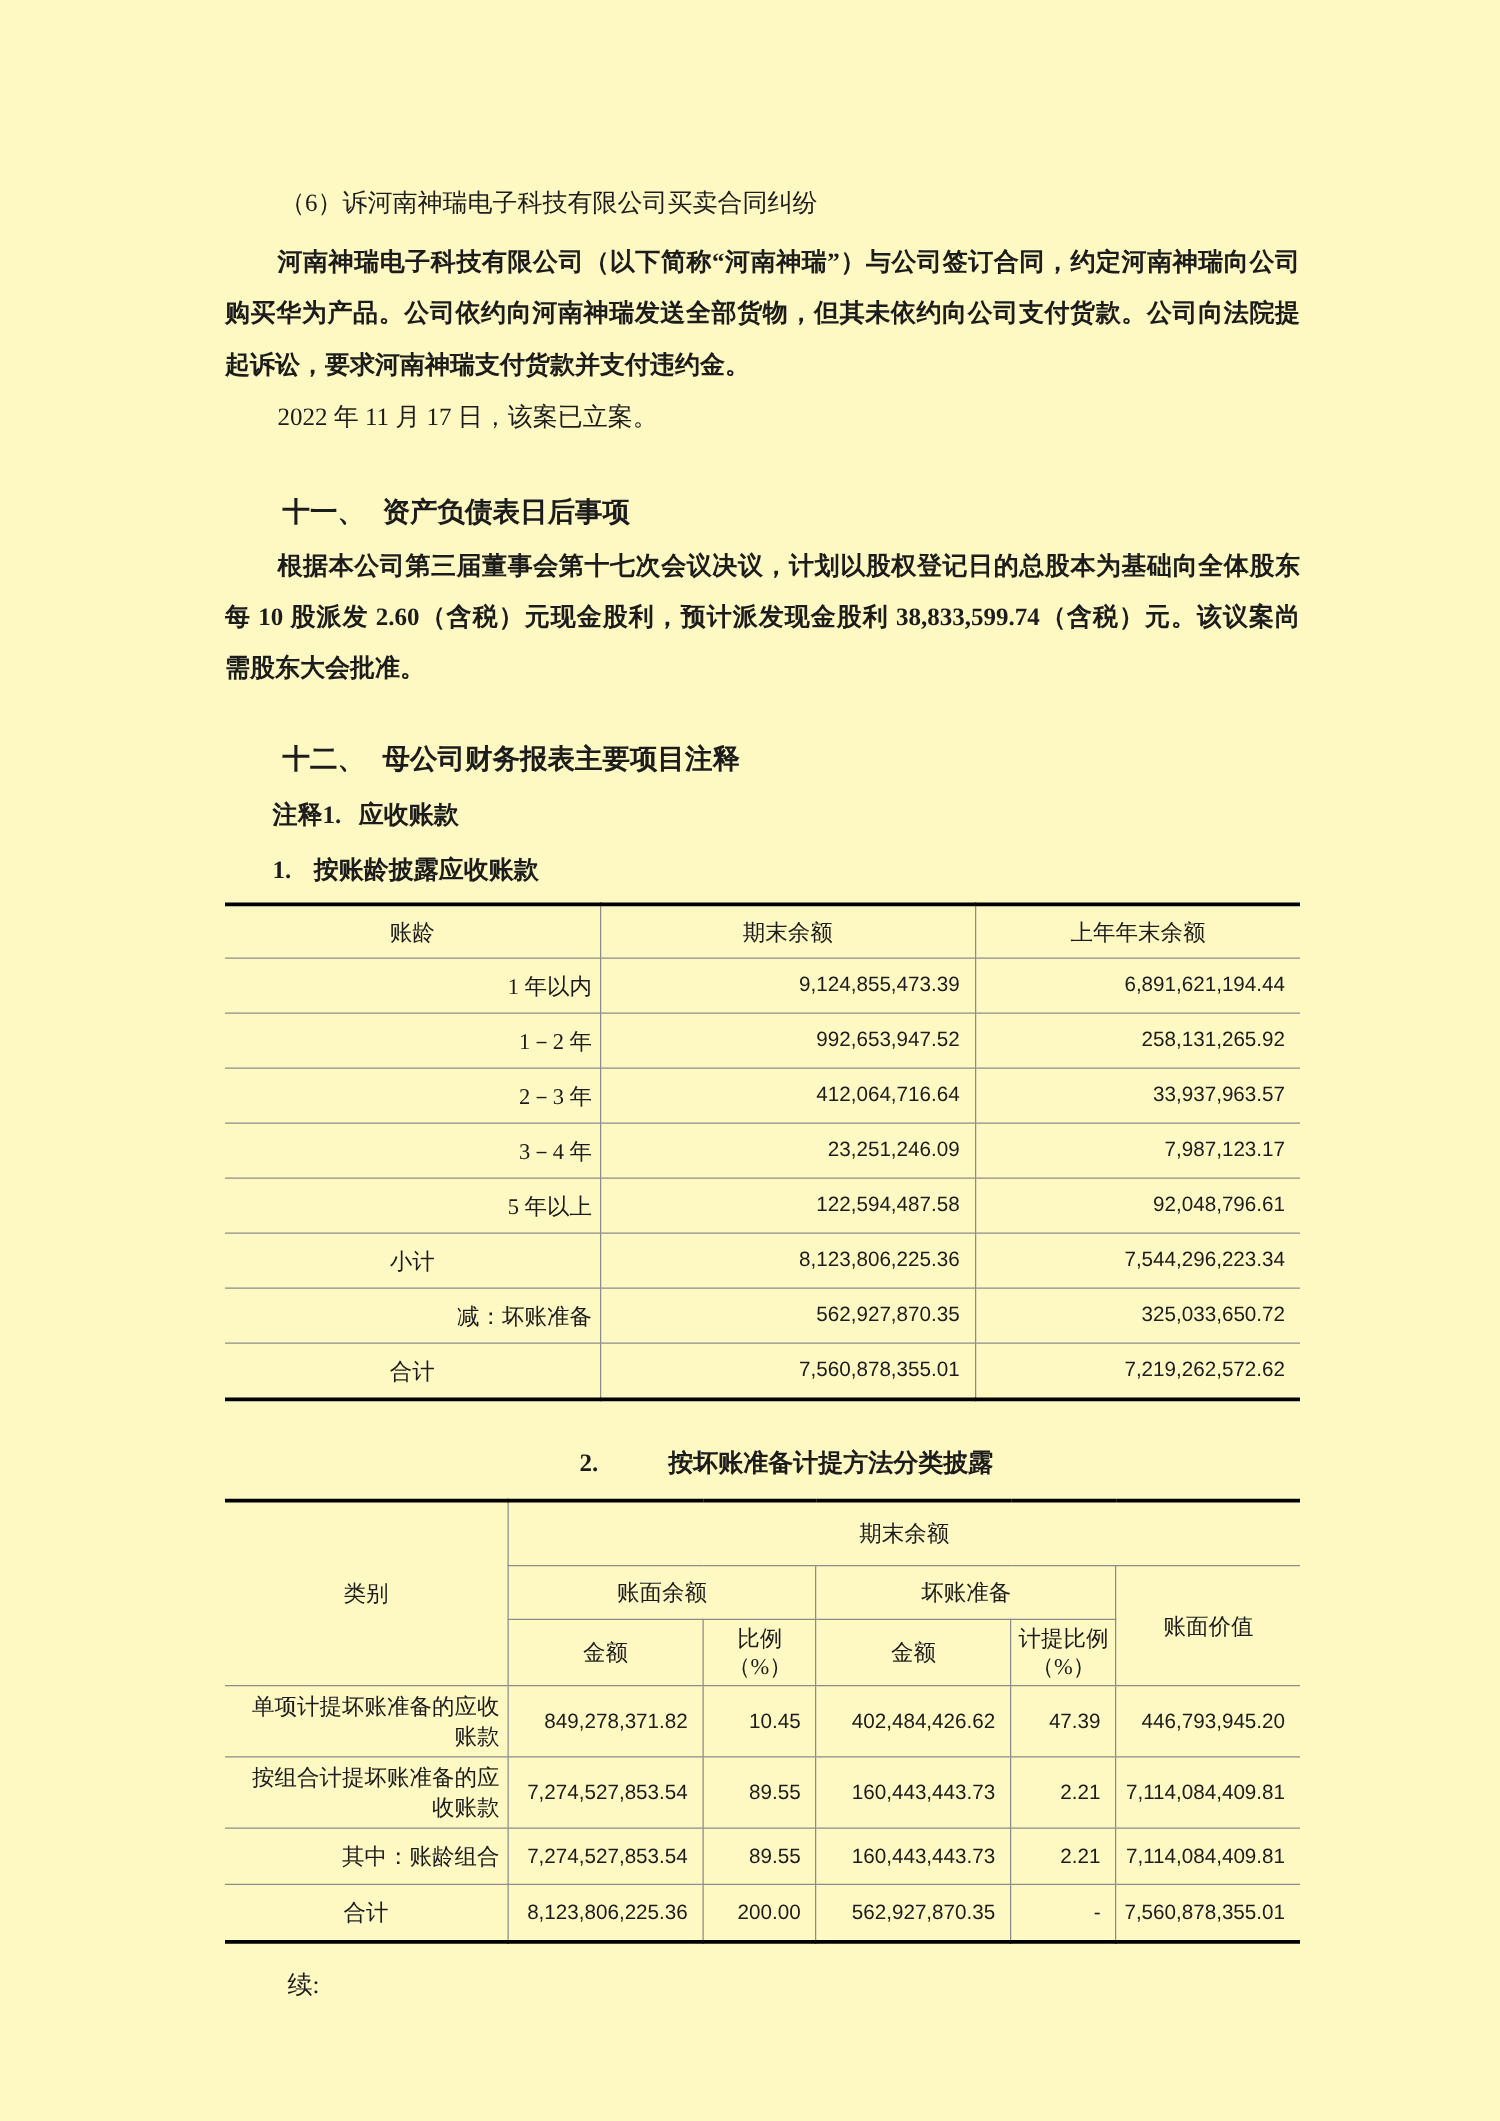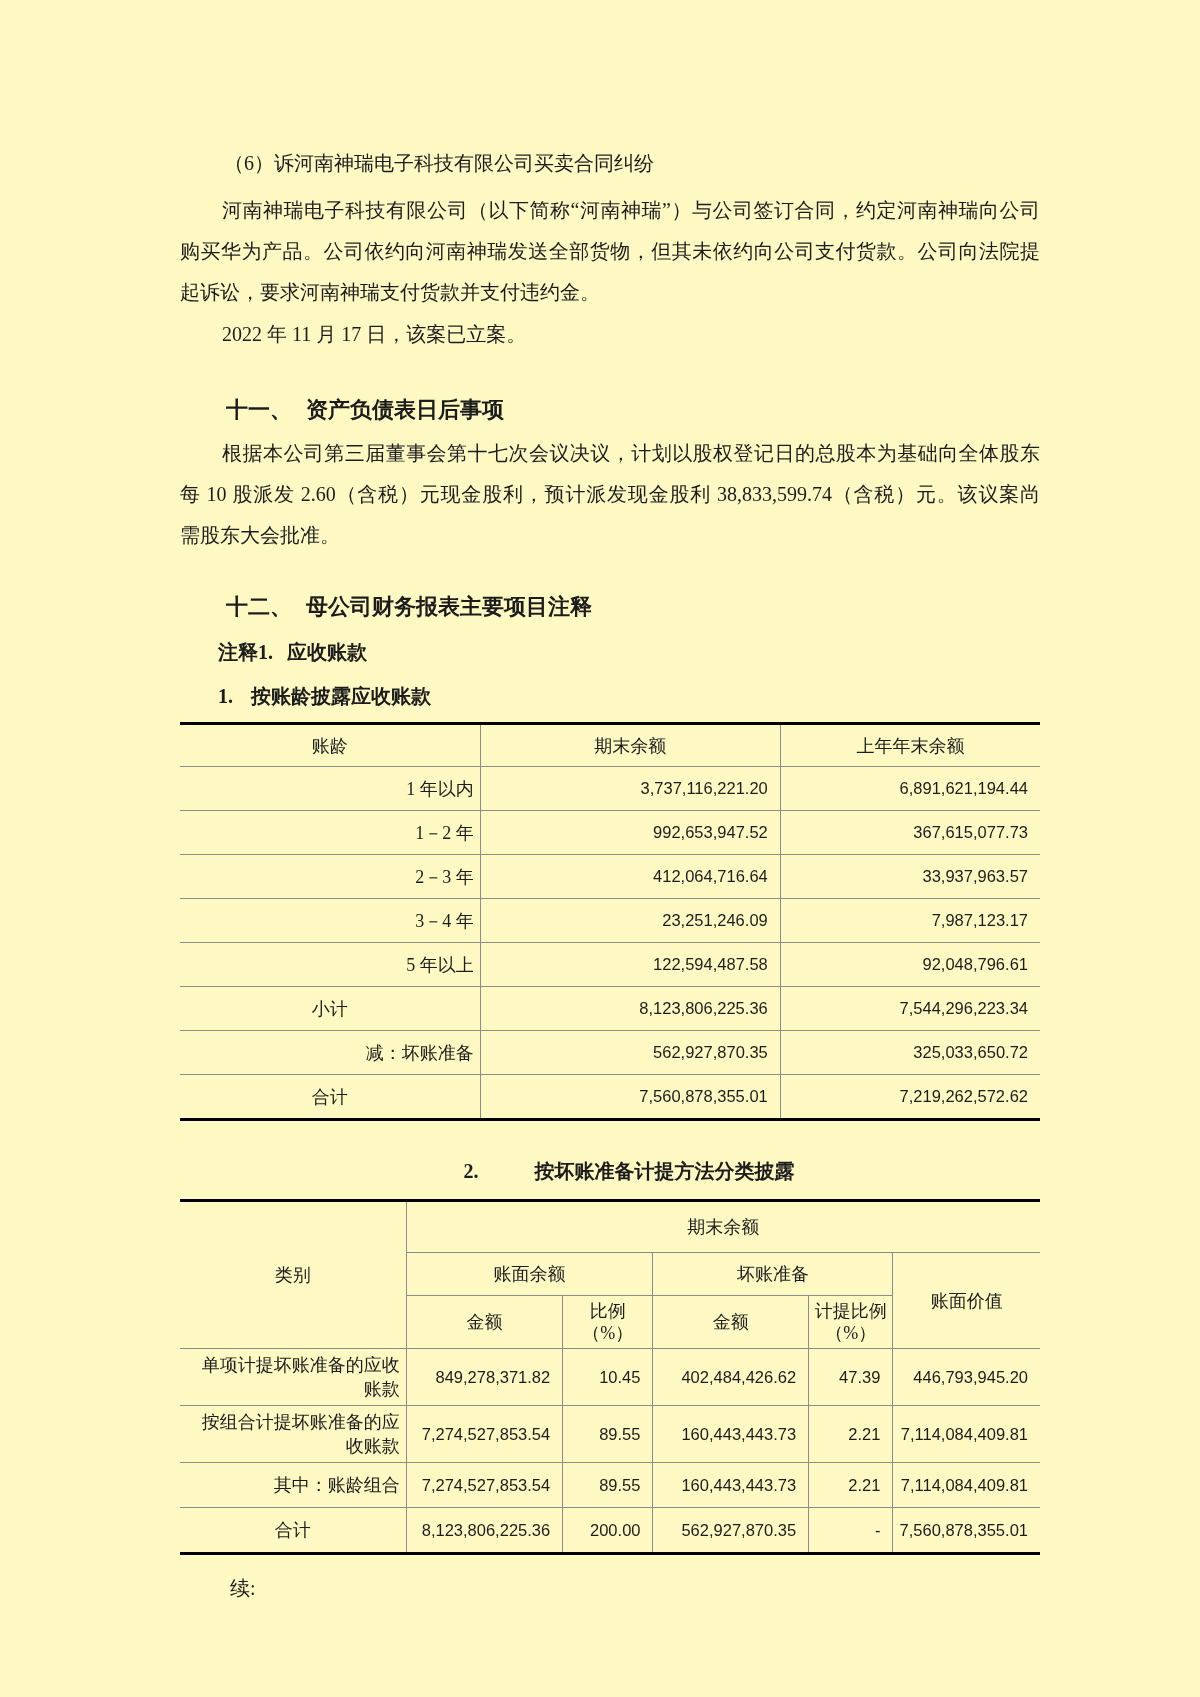--- a/index.html
+++ b/index.html
@@ -6,21 +6,21 @@
   .page {
     position:relative; width:1200px; height:1697px;
     background:#fef9c3; overflow:hidden;
     font-family:"Liberation Serif","DejaVu Serif",serif;
     color:#1c1c1c;
   }
   .content { position:absolute; left:180px; top:0; width:860px; }
 
   .h6title { margin:150px 0 0 0; padding-left:44px; font-size:20px; line-height:26px; }
 
-  .para { margin:14px 0 0 0; font-size:20px; line-height:41px; }
+  .para { margin:14px 0 0 0; font-size:20px; line-height:41px;font-weight:bold; }
   .para .ln { display:block; }
   .jline { text-align:justify; text-align-last:justify; }
   .indent { padding-left:42px; }
 
   .dateline { margin:8px 0 0 0; padding-left:42px; font-size:20px; line-height:26px; }
 
   .h2 { margin:48px 0 0 0; padding-left:46px; font-size:22px; font-weight:bold; line-height:30px; }
   .h2 .hnum { margin-right:14px; }
   .h3 { margin:18px 0 0 0; padding-left:38px; font-size:20px; font-weight:bold; line-height:28px; }
   .h3 .hnum { margin-right:18px; }
@@ -105,27 +105,27 @@
           <col style="width:30.2%">
         </colgroup>
       <tbody>
         <tr class="thead">
           <td class="hc">账龄</td>
           <td class="hc">期末余额</td>
           <td class="hc">上年年末余额</td>
         </tr>
         <tr>
           <td class="lbl">1 年以内</td>
-          <td class="num">3,737,116,221.20</td>
+          <td class="num">9,124,855,473.39</td>
           <td class="num">6,891,621,194.44</td>
         </tr>
         <tr>
           <td class="lbl">1－2 年</td>
           <td class="num">992,653,947.52</td>
-          <td class="num">367,615,077.73</td>
+          <td class="num">258,131,265.92</td>
         </tr>
         <tr>
           <td class="lbl">2－3 年</td>
           <td class="num">412,064,716.64</td>
           <td class="num">33,937,963.57</td>
         </tr>
         <tr>
           <td class="lbl">3－4 年</td>
           <td class="num">23,251,246.09</td>
           <td class="num">7,987,123.17</td>

